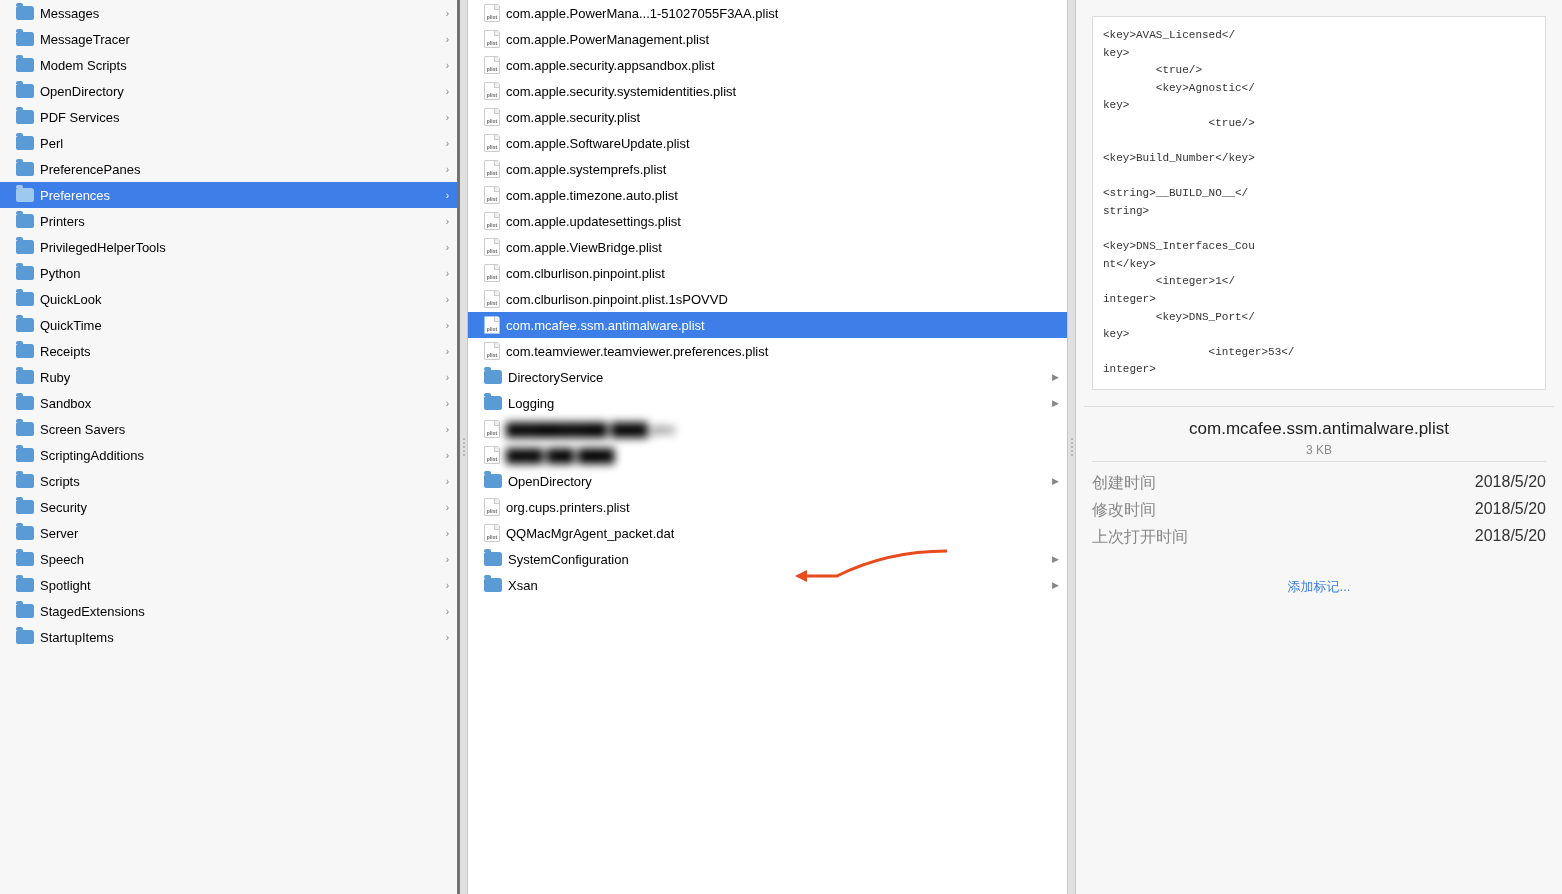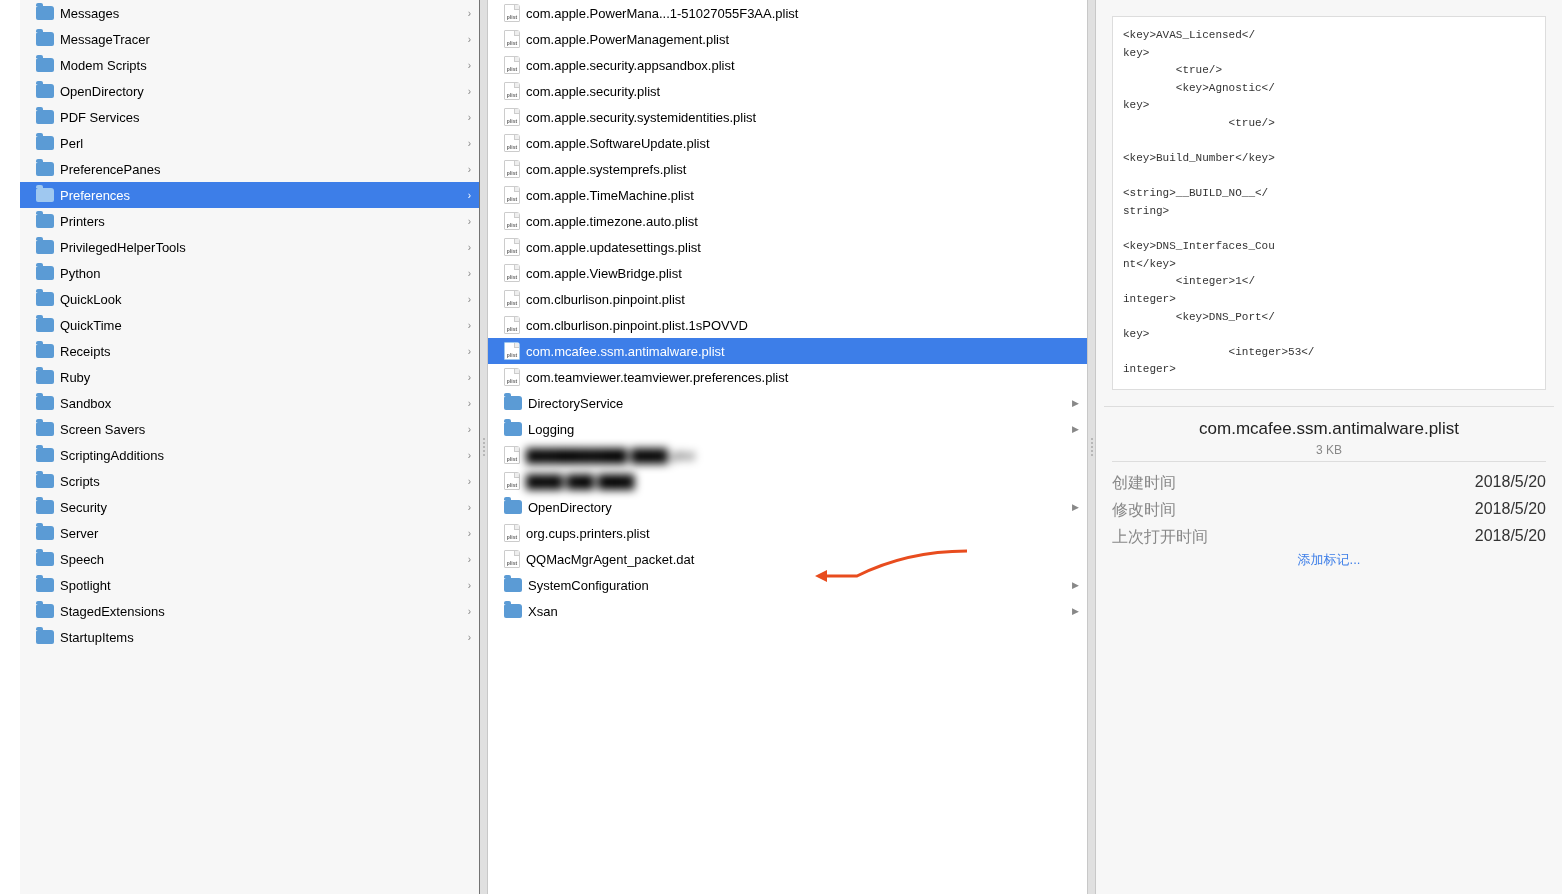--- a/index.html
+++ b/index.html
@@ -15,25 +15,24 @@
     .finder-window {
       display: flex;
       width: 100%;
       height: 100%;
       background: #fff;
     }
     
     .col1 {
       width: 460px;
       min-width: 460px;
-      border-right: 1px solid #737373;
+      border-right: 3px solid #737373;
       overflow-y: auto;
       overflow-x: hidden;
       background: #f7f7f7;
-      margin-left: 20px;
     }
     .col1-item {
       display: flex;
       align-items: center;
       padding: 3px 8px 3px 16px;
       height: 26px;
       cursor: pointer;
       white-space: nowrap;
     }
     .col1-item.selected {
@@ -229,21 +228,21 @@
     .file-info-row .label {
       color: #888;
     }
     .file-info-row .value {
       color: #333;
       text-align: right;
     }
     .file-info-add-tag {
       color: #3d7ee8;
       font-size: 13px;
-      margin-top: 0;
+      margin-top: 27px;
       cursor: pointer;
       display: block;
       text-align: center;
     }
 
     
     ::-webkit-scrollbar { width: 6px; }
     ::-webkit-scrollbar-track { background: transparent; }
     ::-webkit-scrollbar-thumb { background: #c0c0c0; border-radius: 3px; }
 
@@ -410,45 +409,39 @@
       <div class="col2-item">
         <div class="file-icon">
           <span class="plist-label">plist</span>
         </div>
         <span class="item-label">com.apple.security.appsandbox.plist</span>
       </div>
       <div class="col2-item">
         <div class="file-icon">
           <span class="plist-label">plist</span>
         </div>
+        <span class="item-label">com.apple.security.systemidentities.plist</span>
+      </div>
+      <div class="col2-item">
+        <div class="file-icon">
+          <span class="plist-label">plist</span>
+        </div>
         <span class="item-label">com.apple.security.plist</span>
       </div>
       <div class="col2-item">
         <div class="file-icon">
           <span class="plist-label">plist</span>
         </div>
-        <span class="item-label">com.apple.security.systemidentities.plist</span>
-      </div>
-      <div class="col2-item">
-        <div class="file-icon">
-          <span class="plist-label">plist</span>
-        </div>
         <span class="item-label">com.apple.SoftwareUpdate.plist</span>
       </div>
       <div class="col2-item">
         <div class="file-icon">
           <span class="plist-label">plist</span>
         </div>
         <span class="item-label">com.apple.systemprefs.plist</span>
-      </div>
-      <div class="col2-item">
-        <div class="file-icon">
-          <span class="plist-label">plist</span>
-        </div>
-        <span class="item-label">com.apple.TimeMachine.plist</span>
       </div>
       <div class="col2-item">
         <div class="file-icon">
           <span class="plist-label">plist</span>
         </div>
         <span class="item-label">com.apple.timezone.auto.plist</span>
       </div>
       <div class="col2-item">
         <div class="file-icon">
           <span class="plist-label">plist</span>

